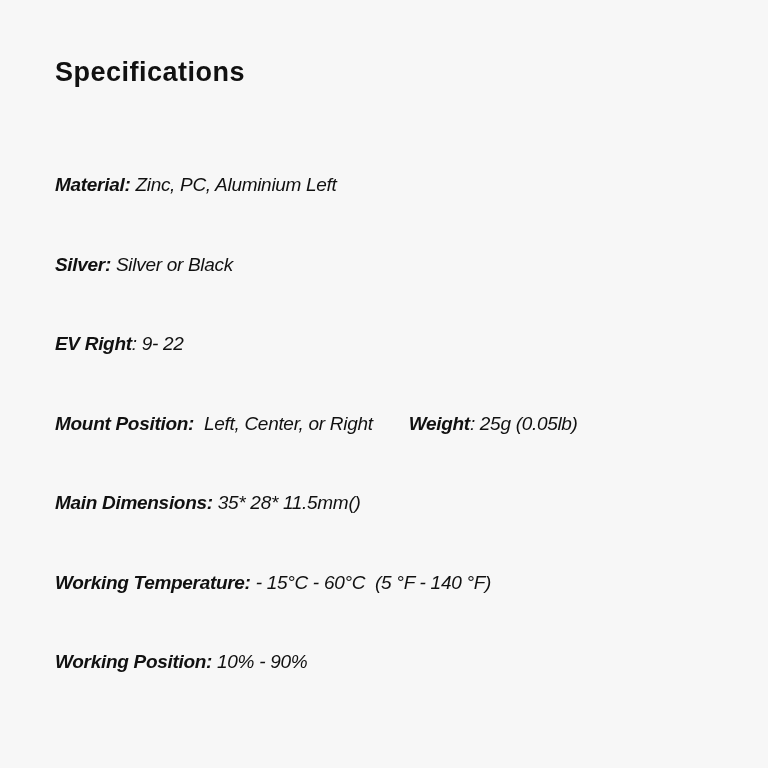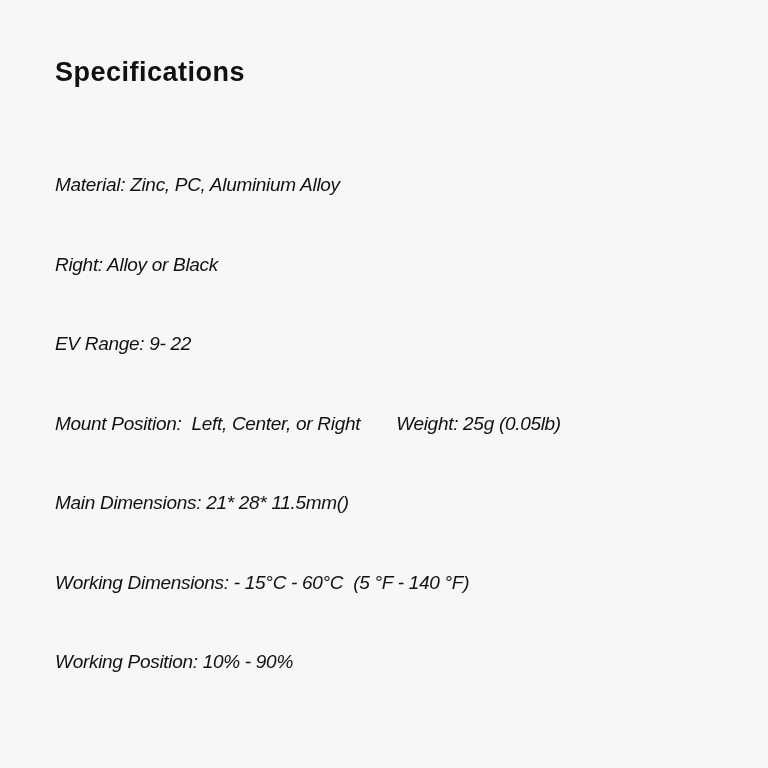--- a/index.html
+++ b/index.html
@@ -21,35 +21,35 @@
     letter-spacing: 0.5px;
     margin-bottom: 31px;
   }
   .spec-block {
     font-style: italic;
     font-size: 19px;
     line-height: 26.5px;
     letter-spacing: -0.3px;
     white-space: pre-wrap;
   }
-  .label { font-weight: 400; }
+  .label { font-weight: 700; }
   .weight-label { margin-left: 36px; text-align: center; }
 </style>
 </head>
 <body style="background: rgb(247, 247, 247); color: rgb(17, 17, 17);">
 
 <div class="page">
 
   <h1 class="title">Specifications</h1>
 
   <div class="spec-block">
-    <div><span class="label">Material:</span><span> Zinc, PC, Aluminium Alloy</span></div>
-    <div><span class="label">Right:</span><span> Alloy or Black</span></div>
-    <div><span class="label">EV Range</span><span>: 9- 22</span></div>
+    <div><span class="label">Material:</span><span> Zinc, PC, Aluminium Left</span></div>
+    <div><span class="label">Silver:</span><span> Silver or Black</span></div>
+    <div><span class="label">EV Right</span><span>: 9- 22</span></div>
     <div><span class="label">Mount Position:</span><span>  Left, Center, or Right</span><span class="label weight-label">Weight</span><span>: 25g (0.05lb)</span></div>
-    <div><span class="label">Main Dimensions:</span><span> 21* 28* 11.5mm()</span></div>
-    <div><span class="label">Working Dimensions:</span><span> - 15°C - 60°C  (5 °F - 140 °F)</span></div>
+    <div><span class="label">Main Dimensions:</span><span> 35* 28* 11.5mm()</span></div>
+    <div><span class="label">Working Temperature:</span><span> - 15°C - 60°C  (5 °F - 140 °F)</span></div>
     <div><span class="label">Working Position:</span><span> 10% - 90%</span></div>
     
     
   </div>
 
 </div>
 
 </body></html>

